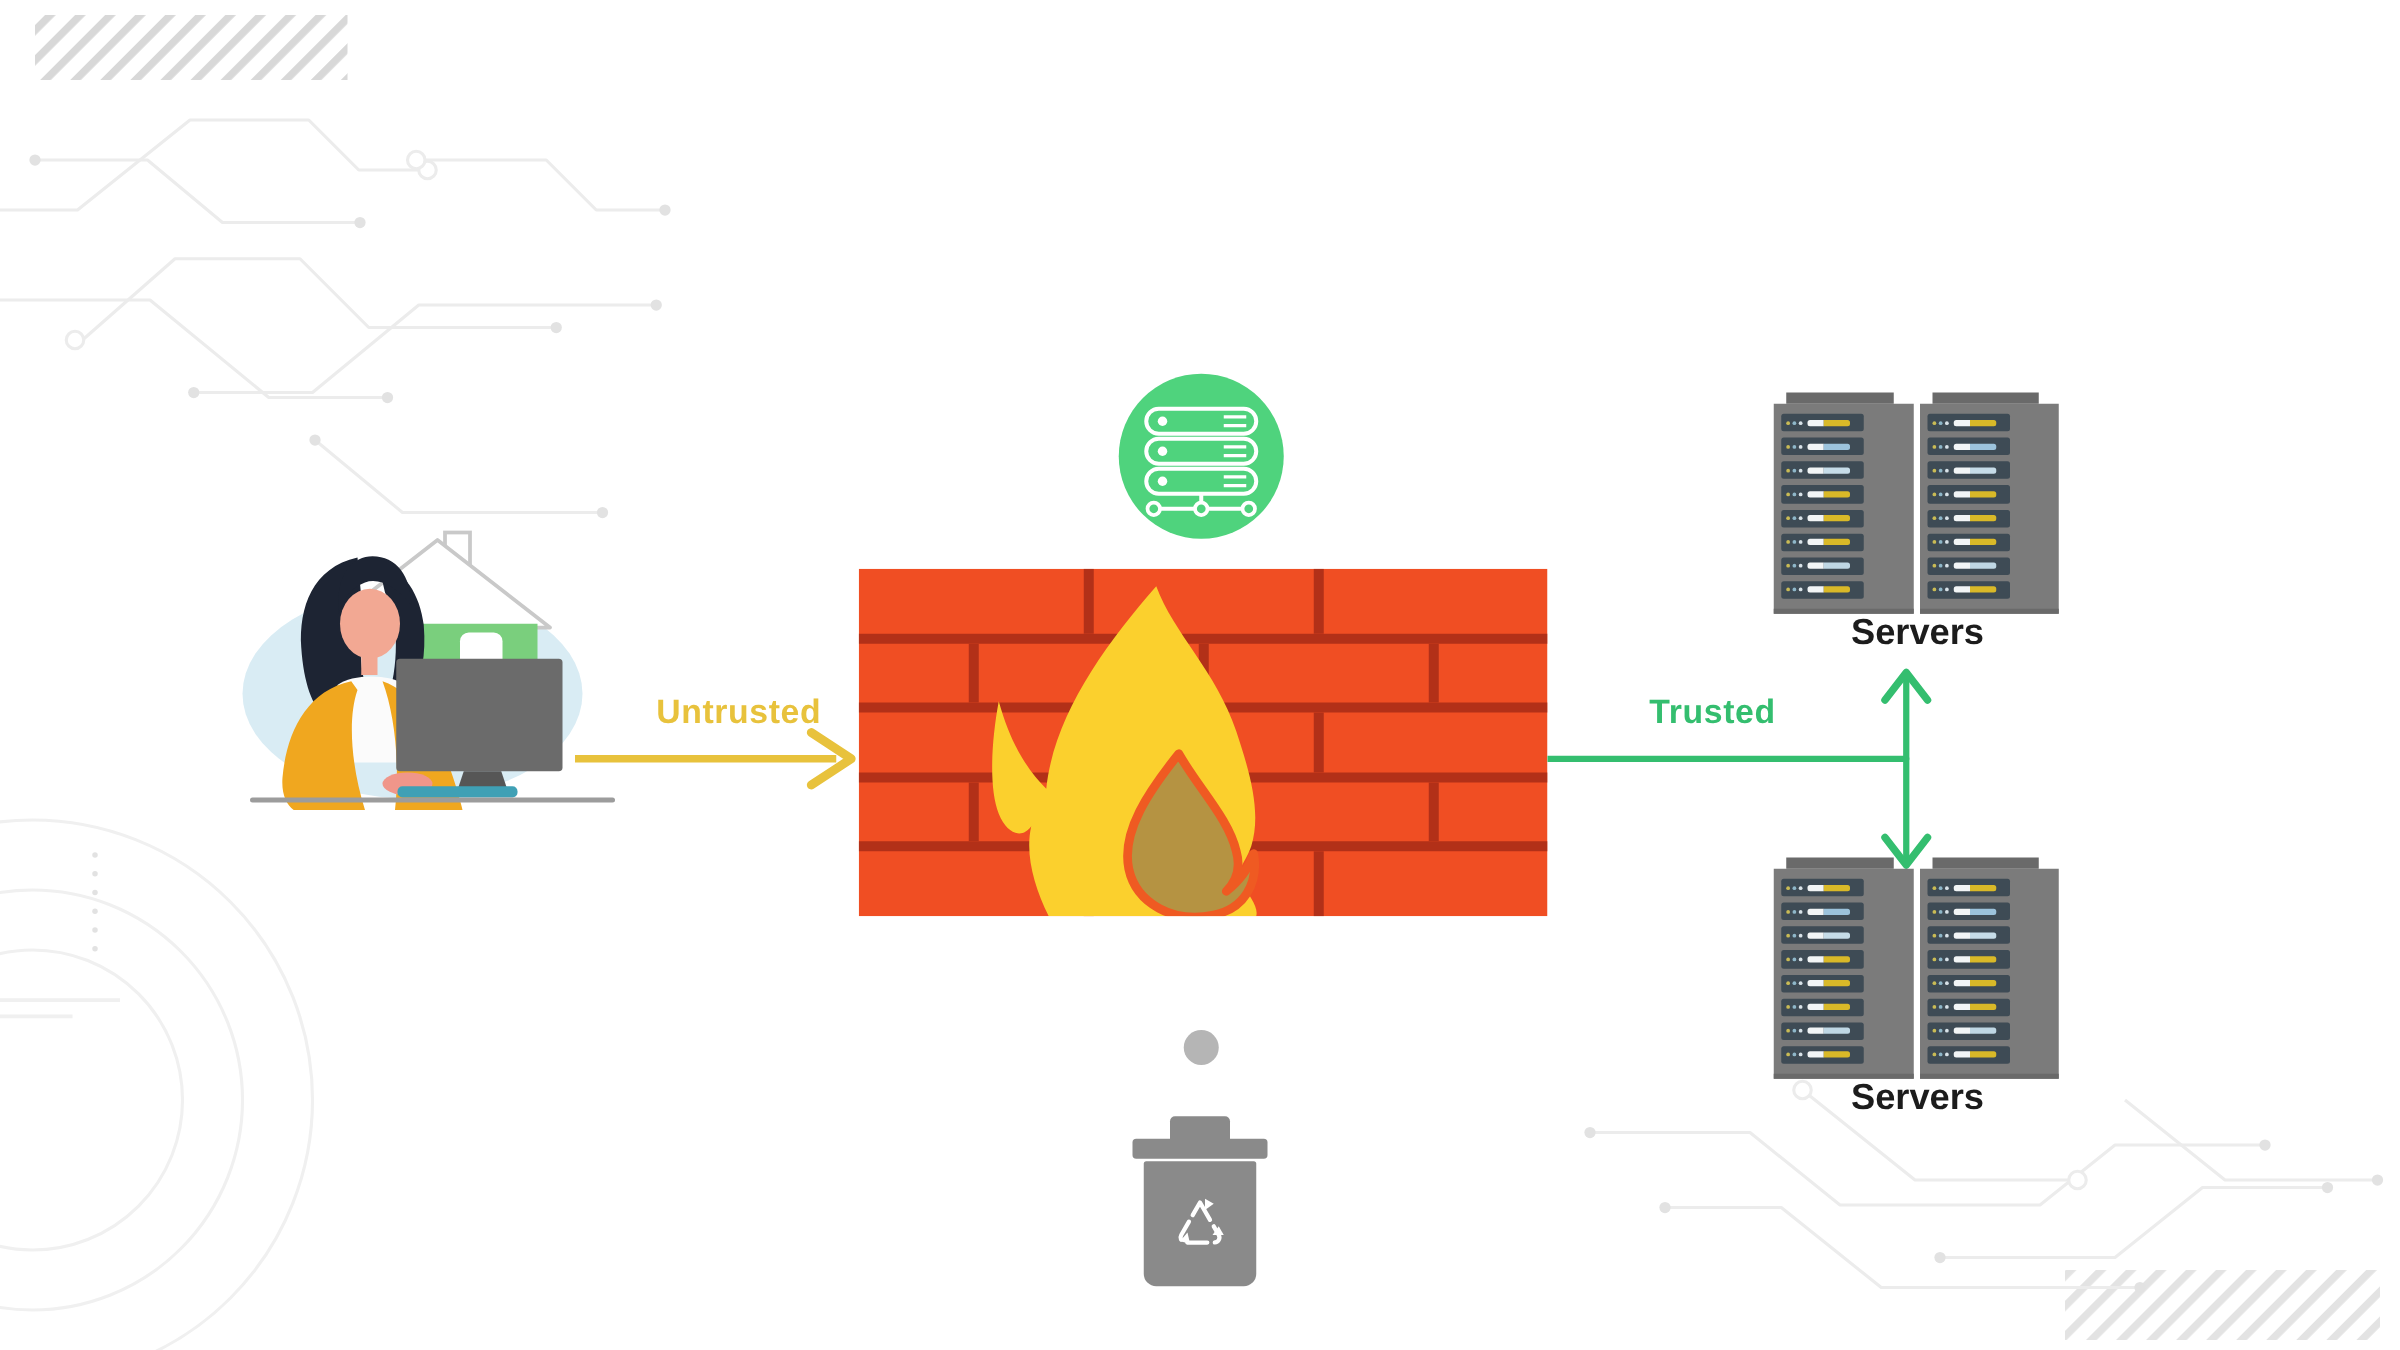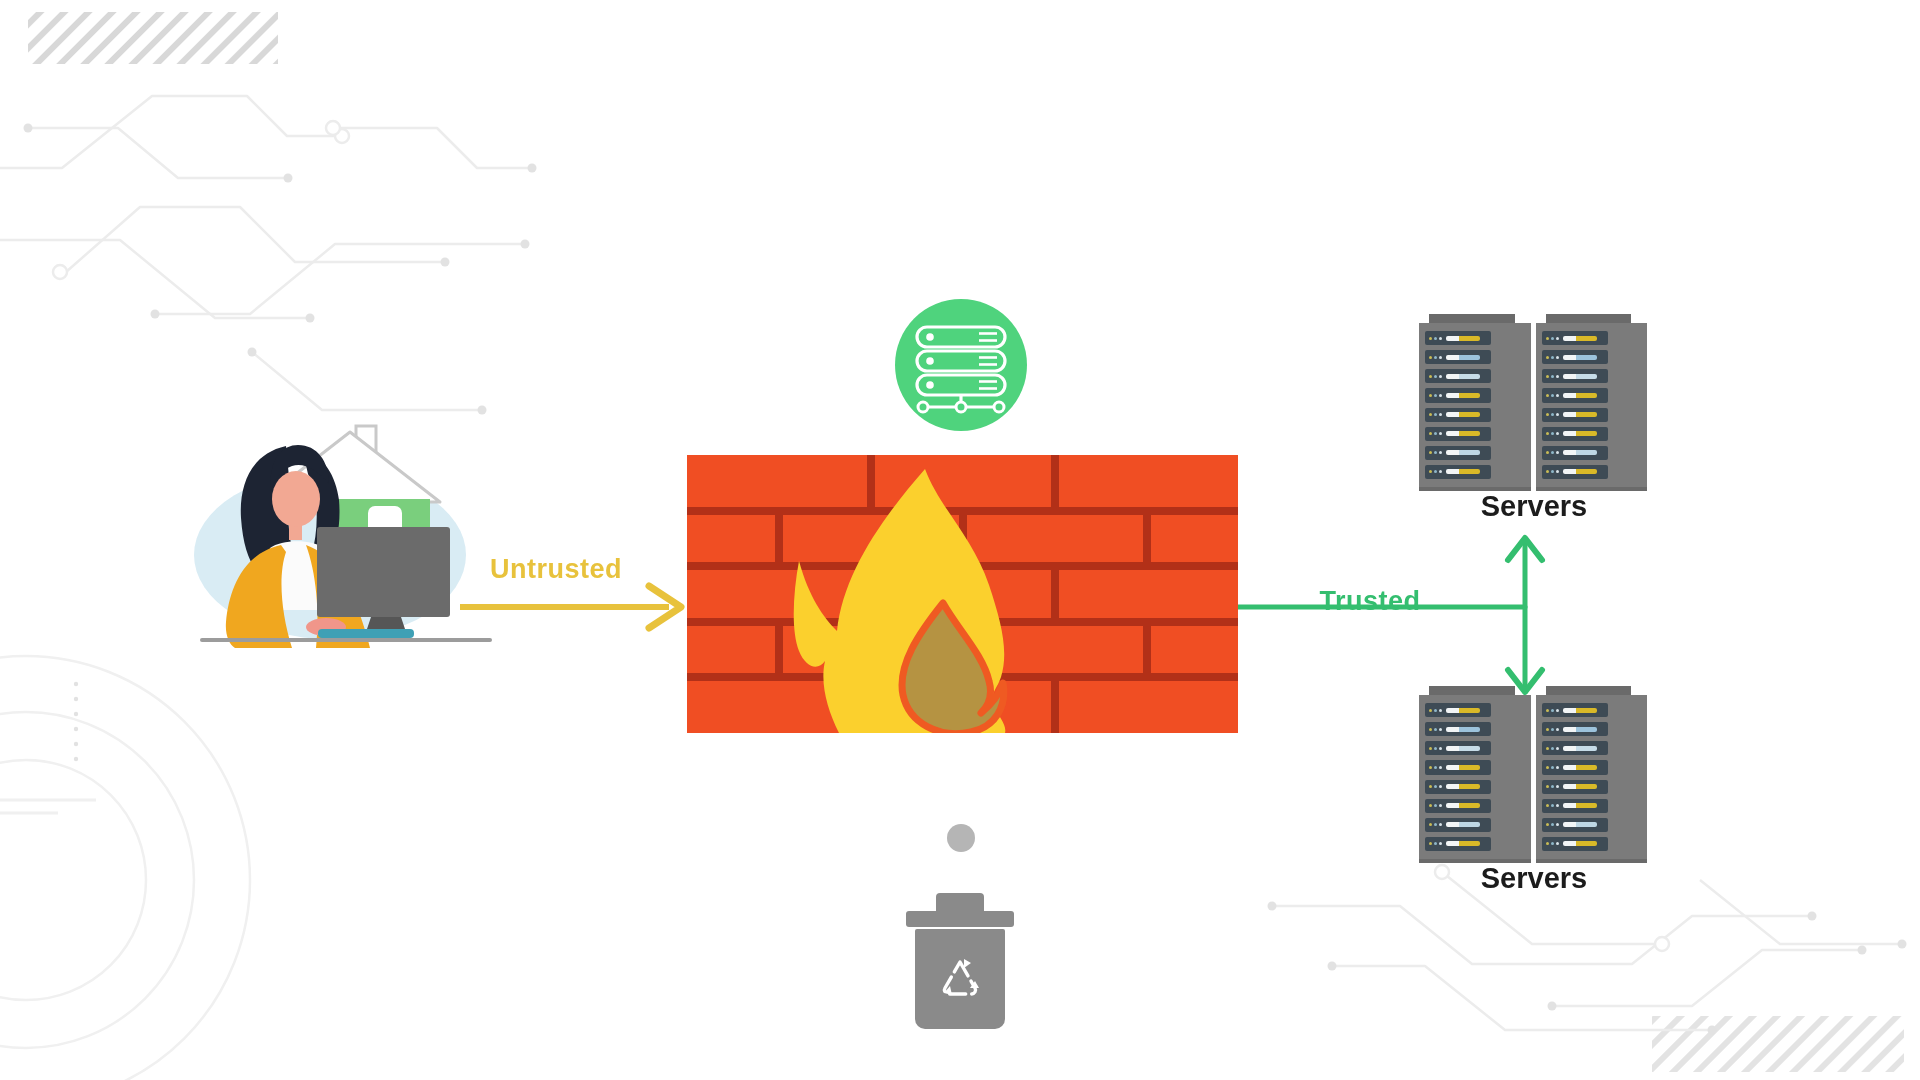--- a/index.html
+++ b/index.html
@@ -3,22 +3,22 @@
 <meta charset="utf-8">
 <style>
   html,body{margin:0;padding:0;background:#fff;}
   .stage{position:relative;width:1920px;height:1080px;background:#fff;overflow:hidden;
          font-family:"Liberation Sans",sans-serif;}
   svg{display:block;}
   .abs{position:absolute;}
 
   
   .flow-label{position:absolute;font-weight:600;font-size:27px;text-align:center;letter-spacing:.5px;}
-  .label-untrusted{left:471px;top:554px;width:170px;color:var(--untrusted);}
-  .label-trusted{left:1295px;top:586px;width:150px;color:var(--trusted);}
+  .label-untrusted{left:506px;top:554px;width:170px;color:var(--untrusted);}
+  .label-trusted{left:1295px;top:554px;width:150px;color:var(--trusted);}
   .label-servers{position:absolute;width:232px;text-align:center;font-size:29px;font-weight:600;color:var(--label-dark);}
   #servers-label-top{left:1418px;top:490px;}
   #servers-label-bottom{left:1418px;top:862px;}
 
   
   .rack{position:absolute;width:228px;height:168px;display:flex;gap:5px;}
   #rack-top{left:1419px;top:323px;}
   #rack-bottom{left:1419px;top:695px;}
   .cabinet{position:relative;flex:1;background:var(--rack-gray);border-bottom:4px solid var(--rack-dark);}
   .cab-tab{position:absolute;top:-9px;left:10px;right:16px;height:9px;background:var(--rack-dark);}

